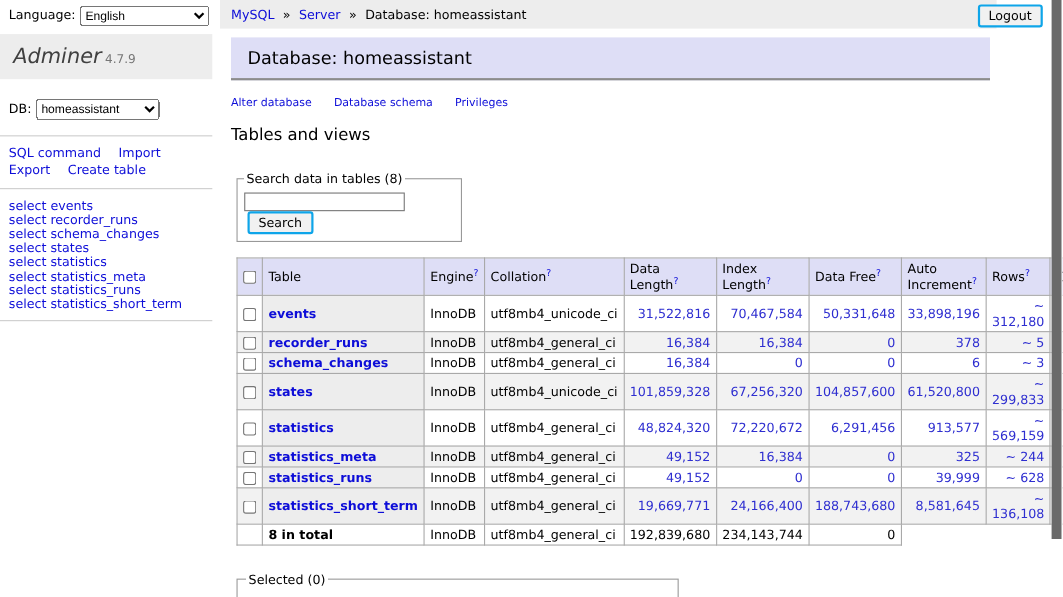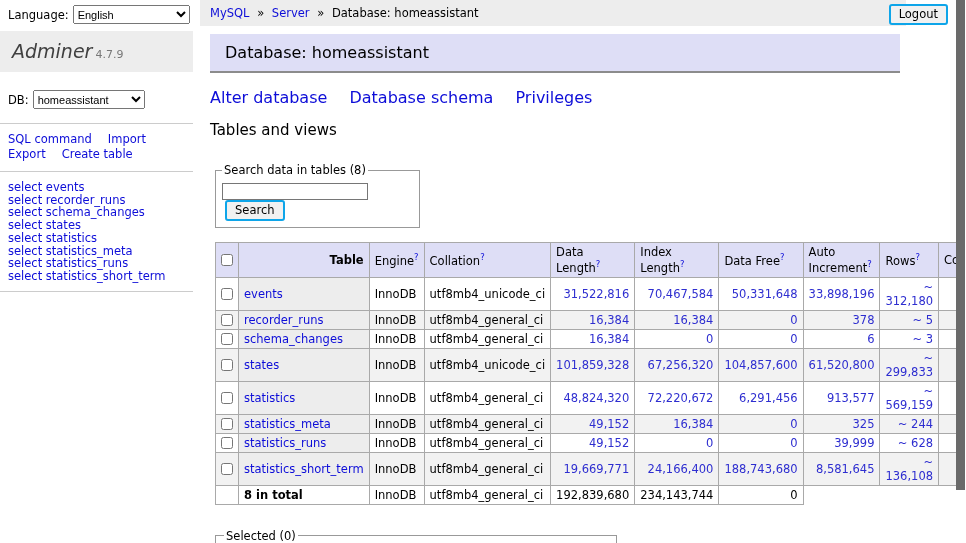--- a/index.html
+++ b/index.html
@@ -28,42 +28,42 @@
     padding-left: 10px; font-size: 11.5px; }
   #breadcrumb .sep { color: #000; margin: 0 4px; }
   #logout-btn { position: absolute; top: 4px; right: 18px; }
   .btn { font-family: "DejaVu Sans", sans-serif; font-size: 11.5px; background: #f1f1f1;
     border: 2px solid #0ea5e9; border-radius: 3px; padding: 1px 8px 2px; color: #000; }
   .btn-disabled { font-family: "DejaVu Sans", sans-serif; font-size: 11.5px; background: #fbfbfb;
     border: 1px solid #dcdcdc; border-radius: 3px; padding: 2px 8px 3px; color: #a6a6a6; }
 
   h2.page-title { margin: 8px 0 0 10px; width: 690px; background: #dedef6;
     border-bottom: 2px solid #8c8c8c; font-weight: normal; font-size: 16px; padding: 9px 0 9px 15px; }
-  .db-links { margin: 15px 0 0 10px; font-size: 16px; }
+  .db-links { margin: 15px 0 0 10px; font-size: 10px; }
   .db-links a { margin-right: 17px; }
   h3.section { margin: 14px 0 0 10px; font-weight: normal; font-size: 15px; }
 
   fieldset { border: 1px solid #999; margin: 24px 0 0 15px; padding: 6px; }
   legend { font-size: 11.5px; padding: 0 2px; }
   #search-fieldset { width: 205px; }
   #search-fieldset input[type=text] { width: 146px; height: 17px; border: 1px solid #767676; font-size: 11.5px; padding: 0 2px; vertical-align: middle; }
   #search-fieldset .btn { margin-left: 3px; text-align: right; }
 
   
   table.grid { border-collapse: collapse; margin: 14px 0 0 15px; font-size: 11.5px; }
   .grid td, .grid th { border: 1px solid #a9a9a9; padding: 2px 5px; height: 17px; }
   .grid thead td, .grid thead th { background: #dedef6; font-weight: normal; text-align: left; }
-  .grid thead th.name-h { font-weight: bold; text-align: right; }
+  .grid thead th.name-h { font-weight: normal; text-align: left; }
   sup.help { font-size: 8.5px; }
   .col-check { width: 20px; text-align: center; }
   .c0 { width: 113px; } .c1 { width: 44px; } .c2 { width: 96px; }
   .c3 { width: 68px; } .c4 { width: 74px; } .c5 { width: 63px; }
   .c6 { width: 76px; } .c7 { width: 62px; } .c8 { width: 57px; }
   .grid tbody th { background: #ededed; text-align: left; }
-  .grid tbody th a { font-weight: normal; text-align: right; }
+  .grid tbody th a { font-weight: bold; text-align: right; }
   .grid td.num { text-align: right; }
   .grid td.num a { color: #2e2ed0; }
   .grid tbody tr:nth-child(even) td { background: #f2f2f2; }
   .grid tr.total td, .grid tr.total th { background: #fff; font-size: 11.5px; }
   .grid tr.total th { font-weight: bold; }
   .grid td.ghost { border: none; background: #fff !important; }
   .grid input[type=checkbox] { width: 12px; height: 12px; vertical-align: middle; }
 
   
   #selected-fieldset { width: 402px; padding: 7px 8px 9px; }

